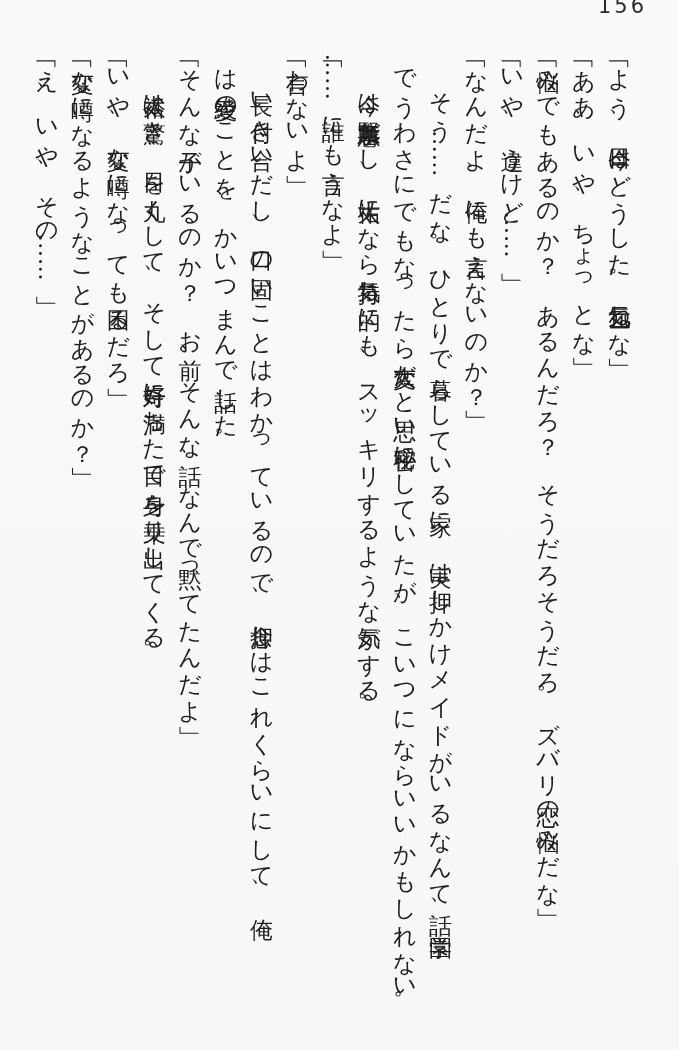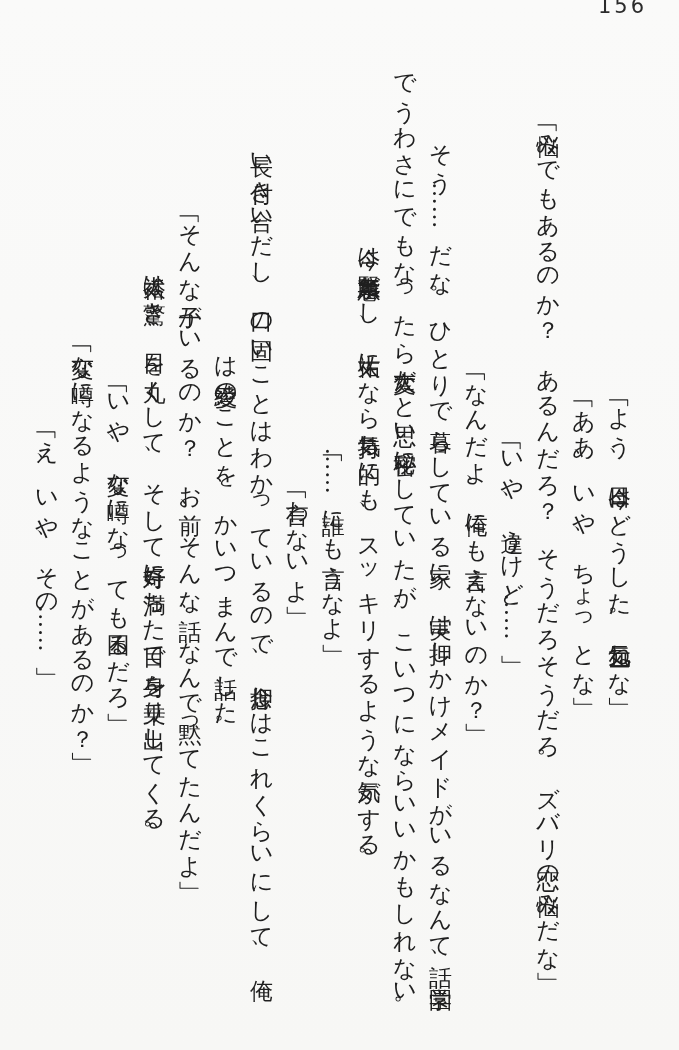--- a/index.html
+++ b/index.html
@@ -10,21 +10,20 @@
     width: 679px;
     height: 1050px;
     overflow: hidden;
     position: relative;
     background: #f9f9f8;
   }
   .book-page {
     position: absolute;
     inset: 0;
     background: linear-gradient(180deg, #fafaf9 0%, #f8f8f7 60%, #f7f7f5 100%);
-    text-align: center;
   }
   .page-number {
     position: absolute;
     top: -6px;              
     left: 598px;
     font-family: "DejaVu Sans", "Liberation Sans", sans-serif;
     font-size: 21px;
     font-weight: 500;
     letter-spacing: 3px;
     color: #2b2b2b;

